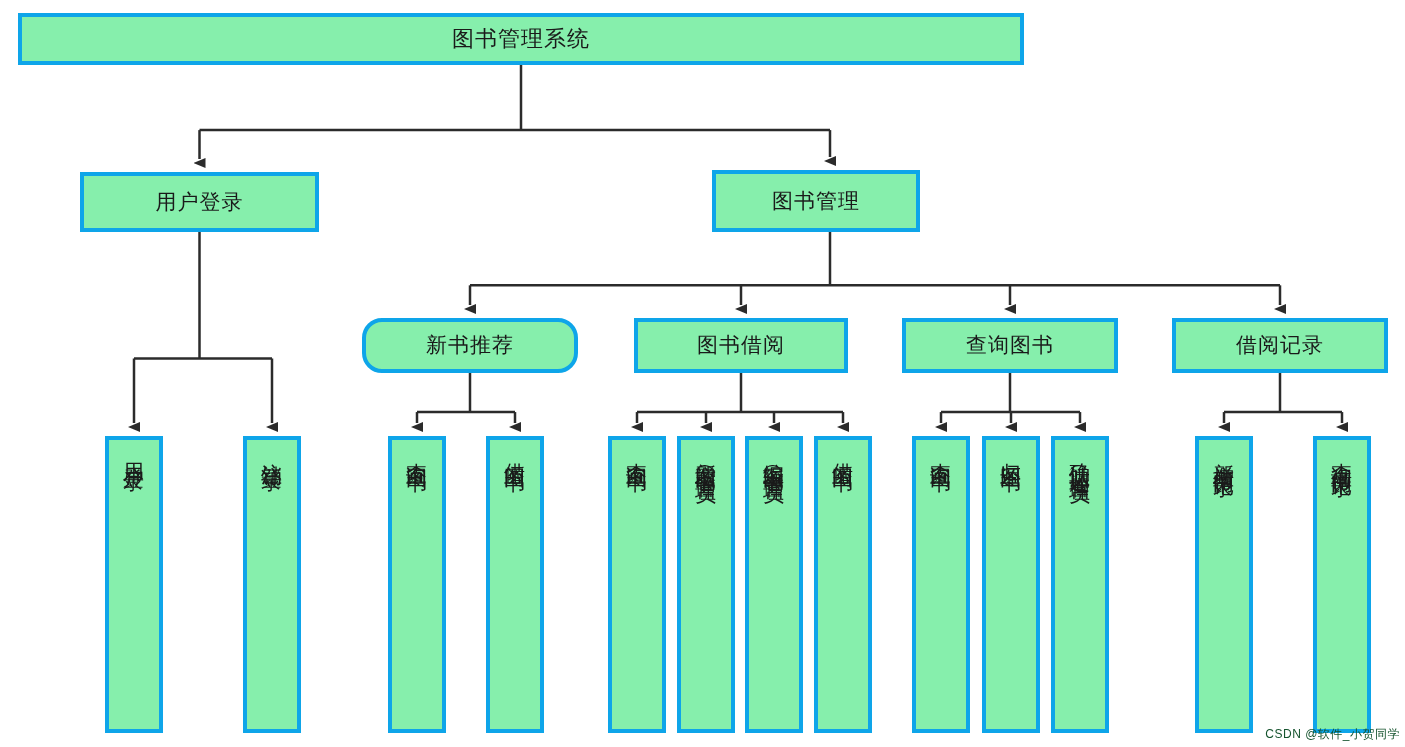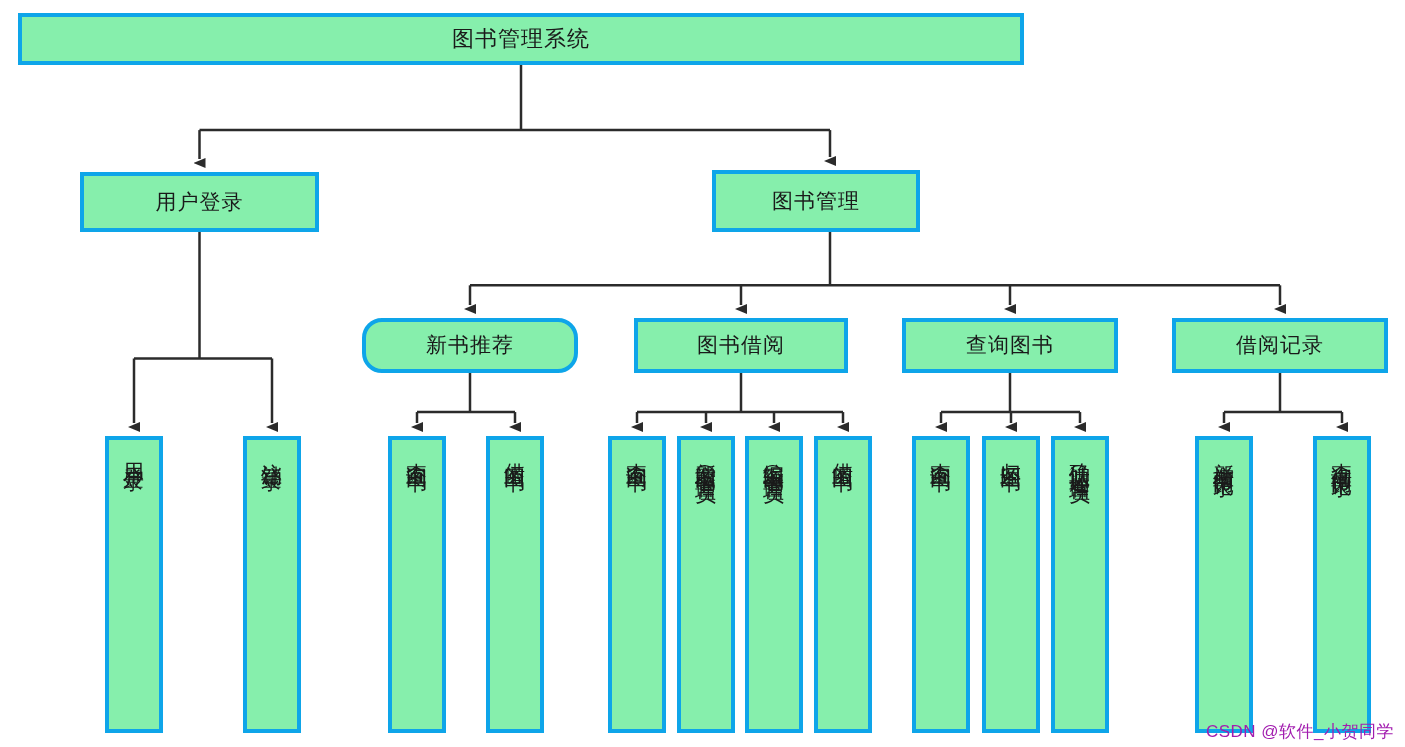--- a/index.html
+++ b/index.html
@@ -58,24 +58,24 @@
   }
   .node.v .label {
     writing-mode: vertical-rl;
     text-orientation: upright;
     font-size: 21px;
     line-height: 1;
     letter-spacing: 3px;
   }
   #watermark {
     position: absolute;
-    right: 11px;
+    right: 5px;
     bottom: 4px;
-    font-size: 17px;
-    color: #a21caf;
+    font-size: 12px;
+    color: #14532d;
     letter-spacing: 0.5px;
     white-space: nowrap;
   }
 </style>
 </head>
 <body>
 
 <div id="canvas">
 
   <svg id="edges" viewBox="0 0 1405 747" xmlns="http://www.w3.org/2000/svg">

